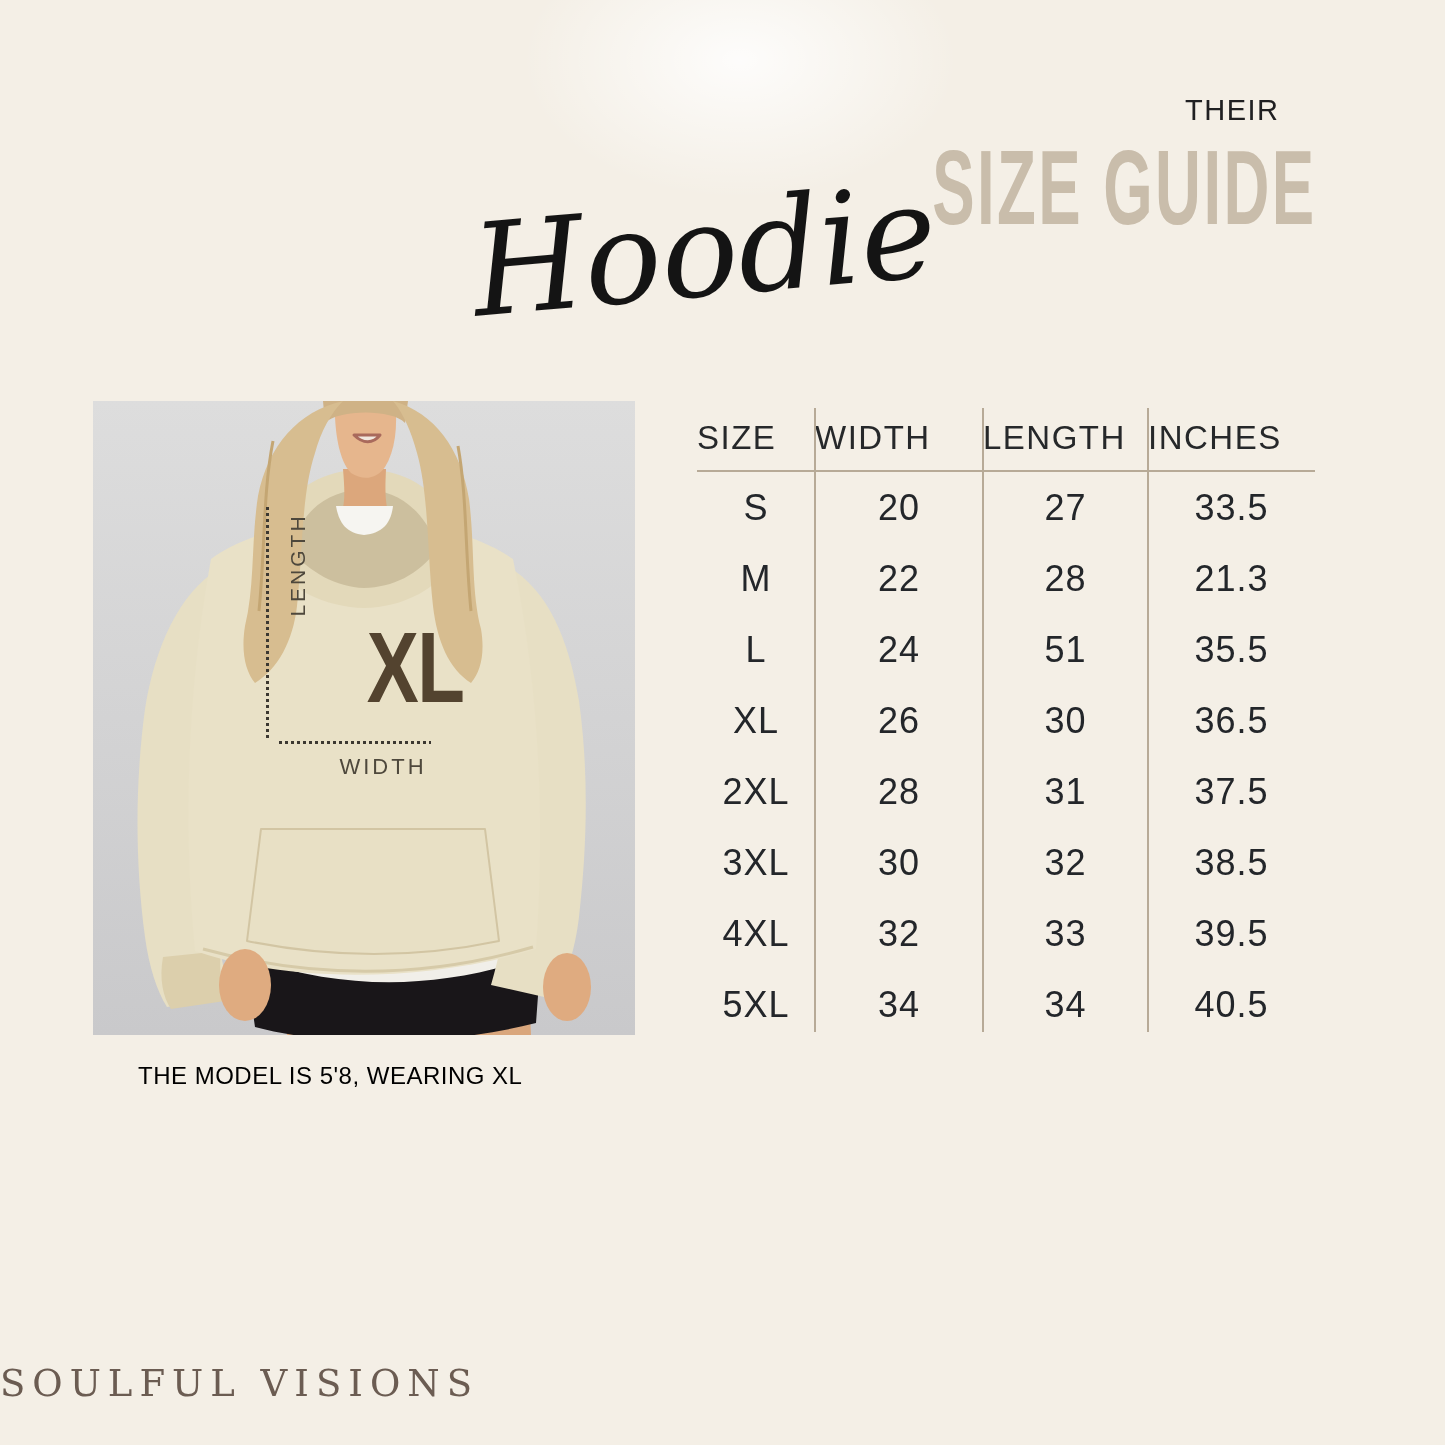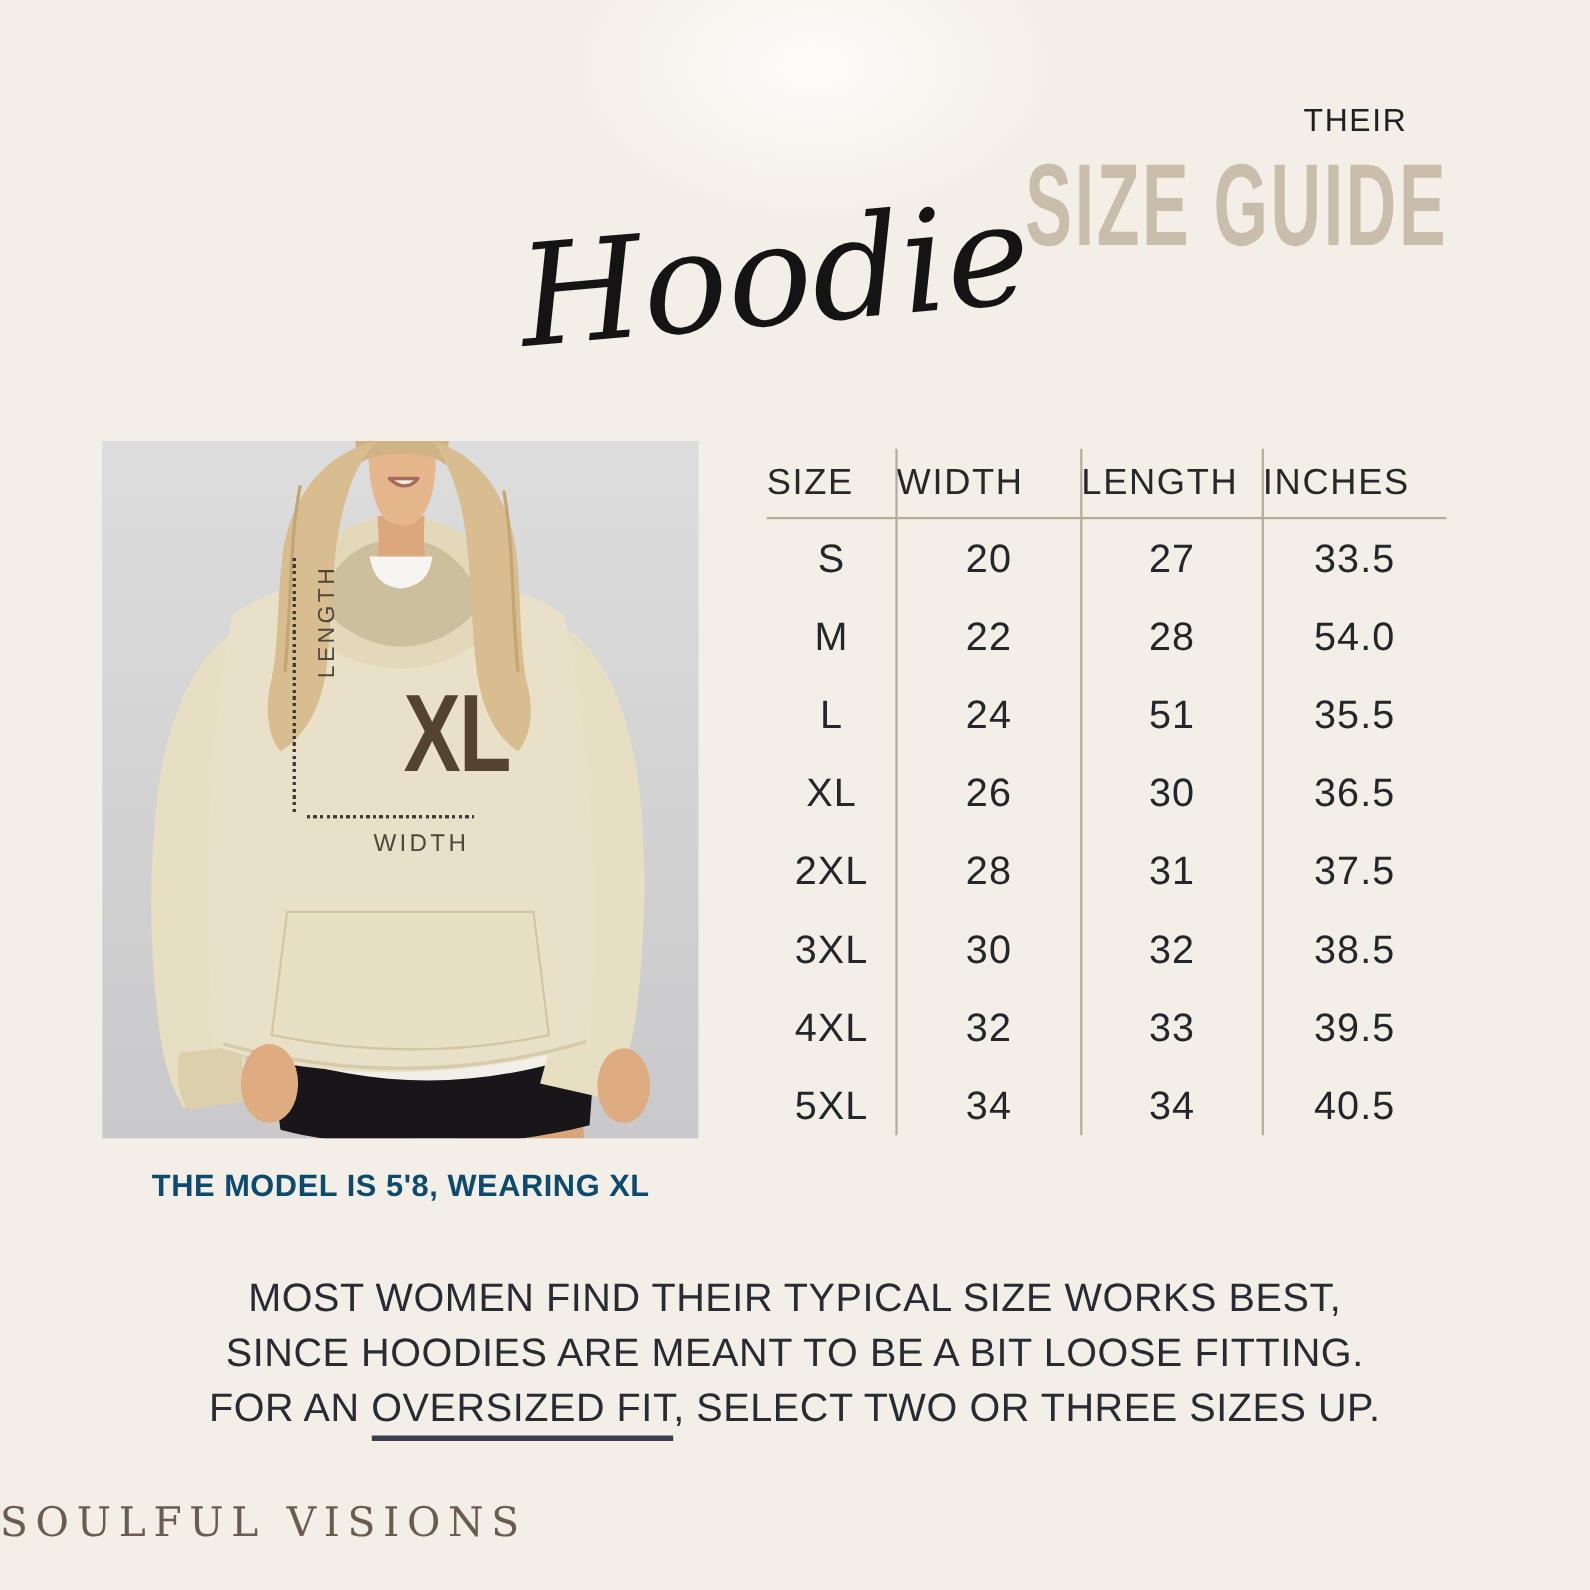--- a/index.html
+++ b/index.html
@@ -22,21 +22,21 @@
   .dotted-v{position:absolute;left:173px;top:106px;width:3px;height:232px;
             background:repeating-linear-gradient(to bottom,#3c3831 0 3px,transparent 3px 6px);}
   .dotted-h{position:absolute;left:186px;top:340px;width:152px;height:3px;
             background:repeating-linear-gradient(to right,#3c3831 0 3px,transparent 3px 6px);}
   .len-label{position:absolute;left:205px;top:164px;transform:translate(-50%,-50%) rotate(-90deg);
              font-size:21px;letter-spacing:3px;color:#4e483c;white-space:nowrap;}
   .wid-label{position:absolute;left:290px;top:366px;transform:translate(-50%,-50%);
              font-size:22px;letter-spacing:3px;color:#4e483c;white-space:nowrap;}
   .size-tag{position:absolute;left:322px;top:266px;transform:translate(-50%,-50%) scaleX(.78);
             font-size:100px;font-weight:700;letter-spacing:-2px;color:#53432f;line-height:1;}
-  .caption{position:absolute;left:138px;top:1062px;font-size:28px;letter-spacing:.5px;color:#0c4a6e;font-weight:bold;}
+  .caption{position:absolute;left:138px;top:1062px;font-size:24px;letter-spacing:.5px;color:#000000;}
   
   .size-table{position:absolute;left:697px;top:408px;width:618px;height:630px;}
   .t-row,.t-head{display:grid;grid-template-columns:118px 168px 165px 167px;align-items:center;}
   .t-head{height:60px;}
   .t-head .t-cell{font-size:33px;letter-spacing:1.5px;color:#26282a;text-align:left;}
   .t-body{position:absolute;left:0;top:64px;width:100%;}
   .t-row{height:71px;}
   .t-row .t-cell{font-size:36px;letter-spacing:1px;color:#23262a;text-align:center;}
   .h-rule{position:absolute;left:0;top:62px;width:618px;height:2px;background:#b7aa97;}
   .v-rule{position:absolute;top:0;width:2px;height:624px;background:#b7aa97;}
@@ -135,21 +135,21 @@
       <div class="t-row">
         <div class="t-cell">S</div>
         <div class="t-cell">20</div>
         <div class="t-cell">27</div>
         <div class="t-cell">33.5</div>
       </div>
       <div class="t-row">
         <div class="t-cell">M</div>
         <div class="t-cell">22</div>
         <div class="t-cell">28</div>
-        <div class="t-cell">54.0</div>
+        <div class="t-cell">21.3</div>
       </div>
       <div class="t-row">
         <div class="t-cell">L</div>
         <div class="t-cell">24</div>
         <div class="t-cell">51</div>
         <div class="t-cell">35.5</div>
       </div>
       <div class="t-row">
         <div class="t-cell">XL</div>
         <div class="t-cell">26</div>
@@ -176,21 +176,16 @@
       </div>
       <div class="t-row">
         <div class="t-cell">5XL</div>
         <div class="t-cell">34</div>
         <div class="t-cell">34</div>
         <div class="t-cell">40.5</div>
       </div>
     </div>
   </div>
 
-  <div class="note">
-    <span class="line">MOST WOMEN FIND THEIR TYPICAL SIZE WORKS BEST,</span>
-    <span class="line">SINCE HOODIES ARE MEANT TO BE A BIT LOOSE FITTING.</span>
-    <span class="line"><span>FOR AN </span><span class="uline">OVERSIZED FIT</span><span>, SELECT TWO OR THREE SIZES UP.</span></span>
-  </div>
 
   <div class="brand">SOULFUL VISIONS</div>
 
 </div>
 
 </body></html>

